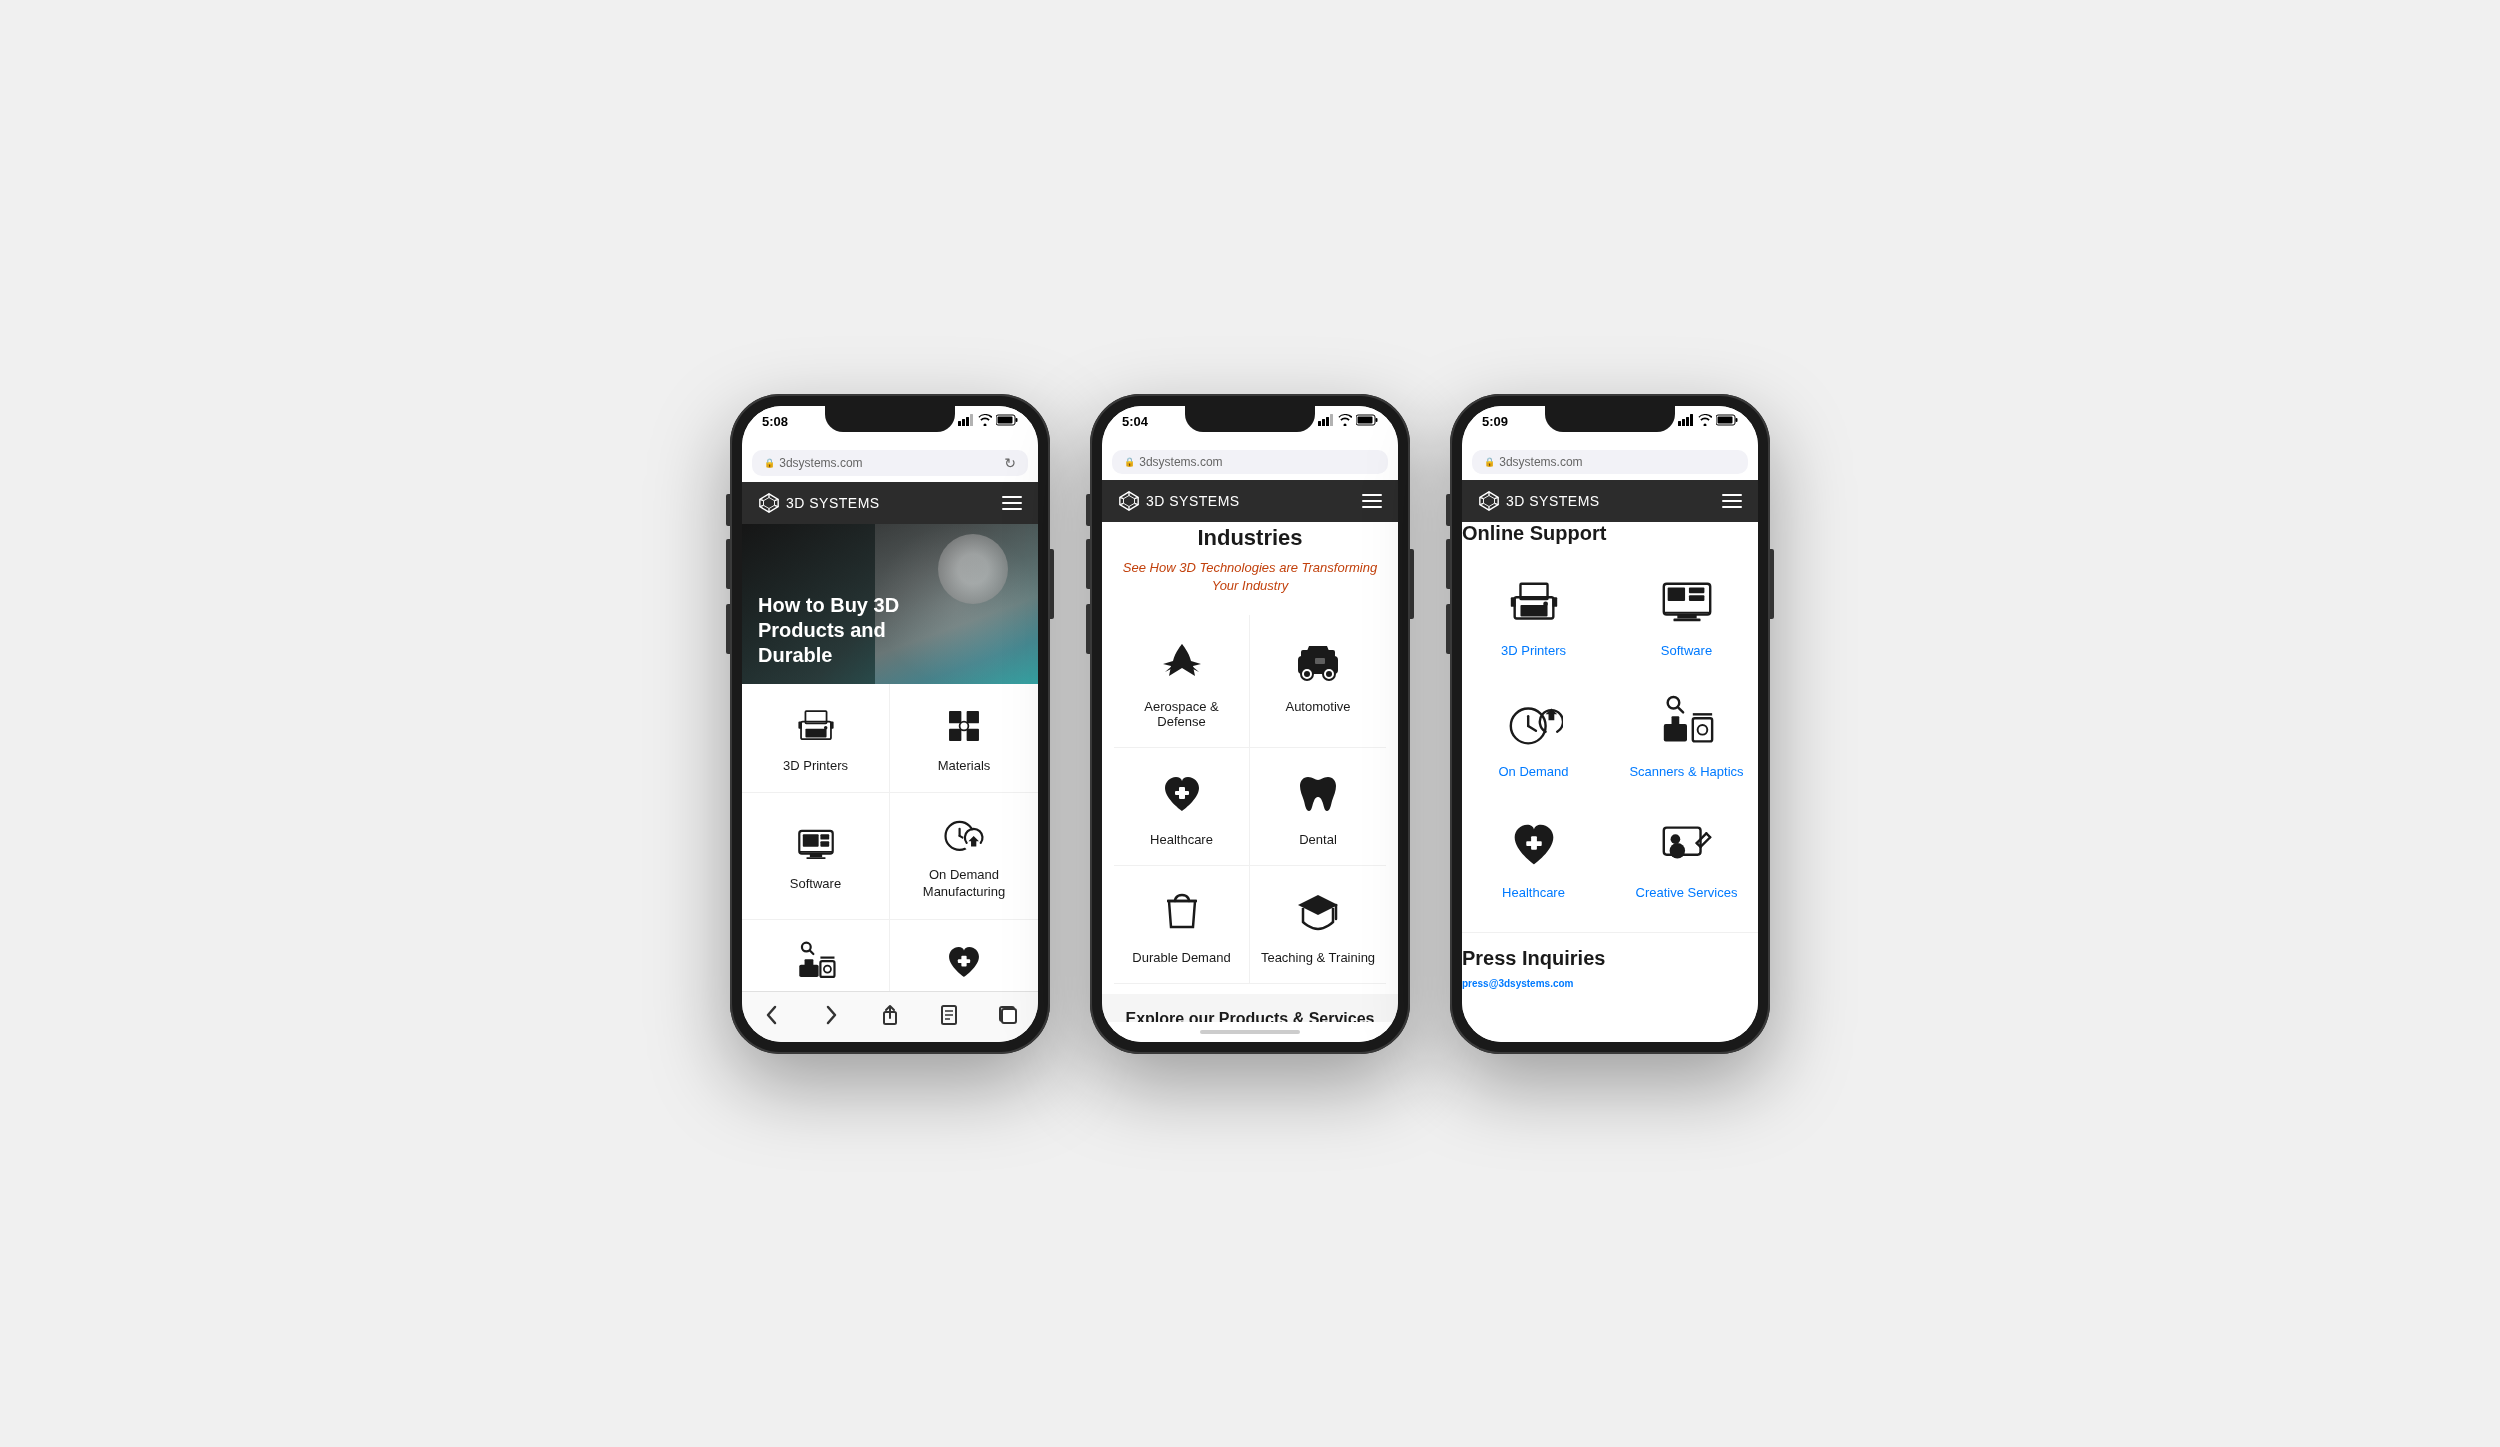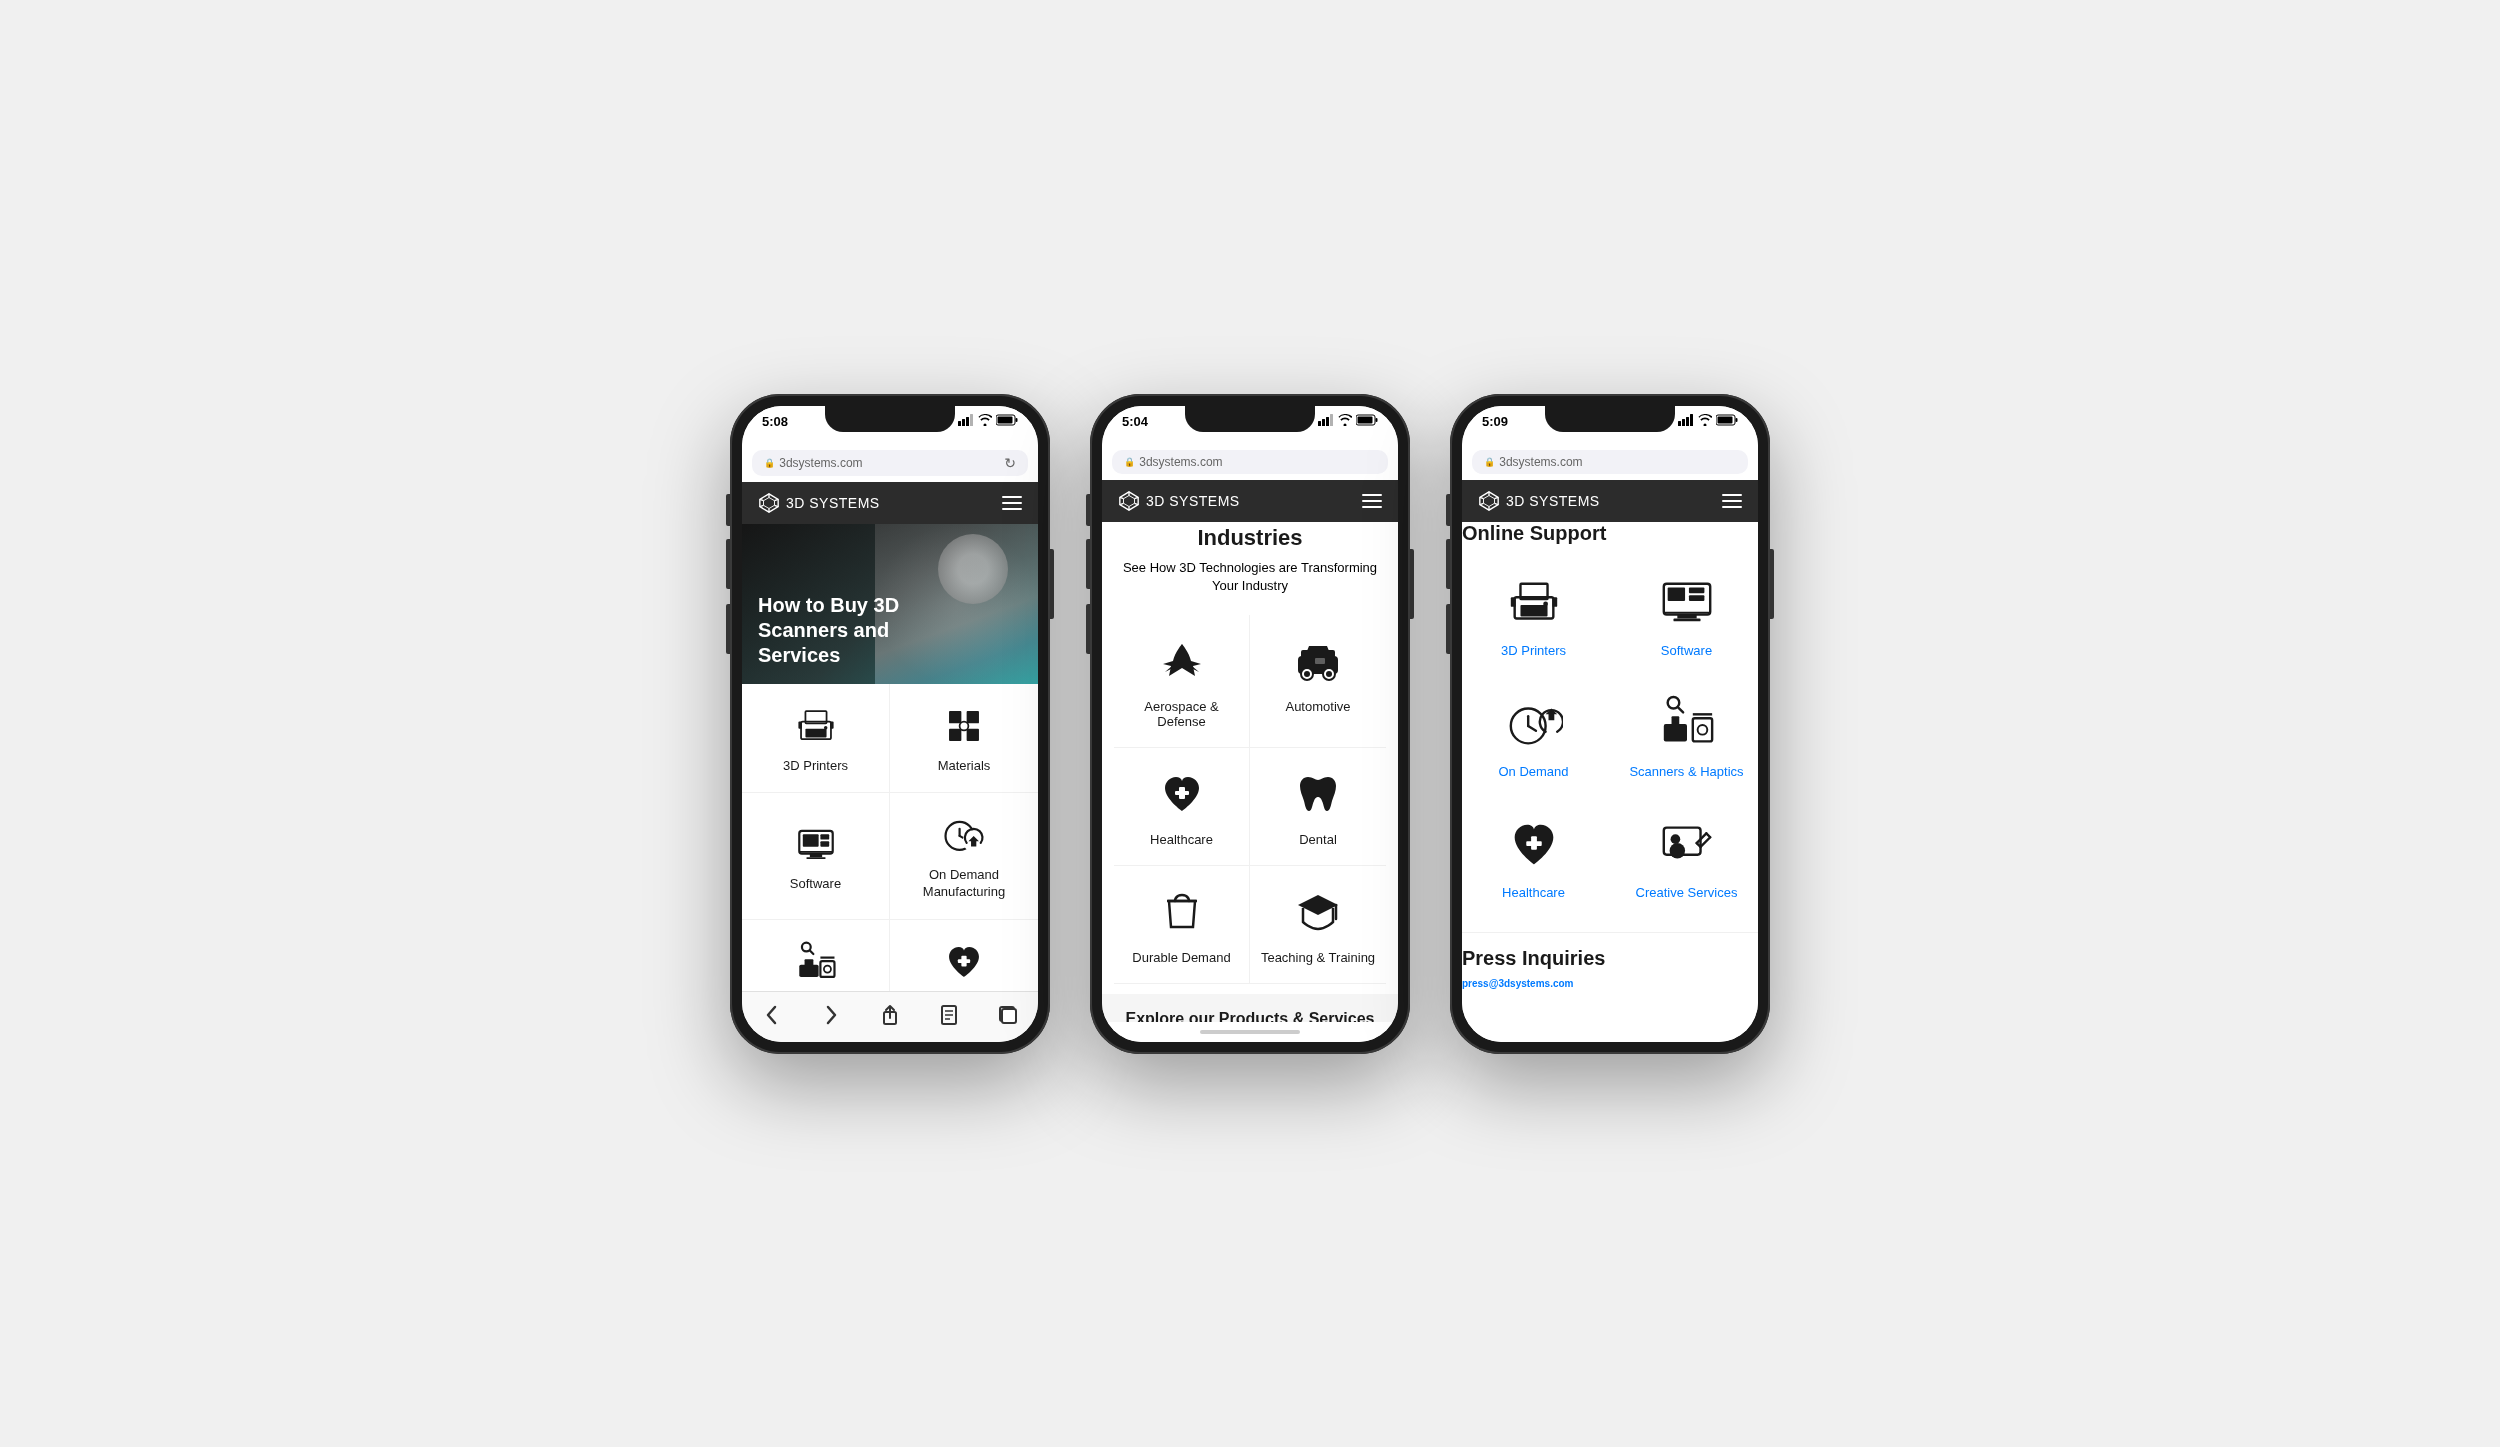--- a/index.html
+++ b/index.html
@@ -266,22 +266,23 @@
 
     .industries-title {
       font-size: 22px;
       font-weight: 700;
       color: #1a1a1a;
       margin-bottom: 8px;
     }
 
     .industries-subtitle {
       font-size: 13px;
-      color: #000000;
+      color: #c2410c;
       line-height: 1.4;
+      font-style: italic;
     }
 
     .industries-grid {
       display: grid;
       grid-template-columns: 1fr 1fr;
       padding: 10px 12px;
     }
 
     .industry-item {
       display: flex;
@@ -520,21 +521,21 @@
           <span></span>
         </div>
       </div>
 
       <div class="hero-banner">
         <div class="hero-overlay"></div>
         <div class="hero-bg-img"></div>
 
         <div style="position:absolute;top:0;right:0;width:55%;height:100%;background:linear-gradient(160deg,#555 0%,#888 40%,#aaa 60%,#6ab 80%,#4cc 100%);opacity:0.5;"></div>
         <div style="position:absolute;top:10px;right:30px;width:70px;height:70px;background:radial-gradient(circle,#ccc 30%,#999 70%,transparent 100%);border-radius:50%;opacity:0.6;"></div>
-        <span class="hero-text">How to Buy 3D Scanners and Services</span>
+        <span class="hero-text">How to Buy 3D Products and Durable</span>
       </div>
 
       <div class="products-grid">
 
         <div class="grid-item">
           <div class="grid-icon">
             <svg viewBox="0 0 50 50" xmlns="http://www.w3.org/2000/svg">
               <rect x="8" y="20" width="34" height="20" rx="2" stroke="#1a1a1a" stroke-width="2" fill="none"></rect>
               <rect x="13" y="8" width="24" height="14" rx="1" stroke="#1a1a1a" stroke-width="2" fill="none"></rect>
               <rect x="13" y="28" width="24" height="10" rx="1" fill="#1a1a1a"></rect>

